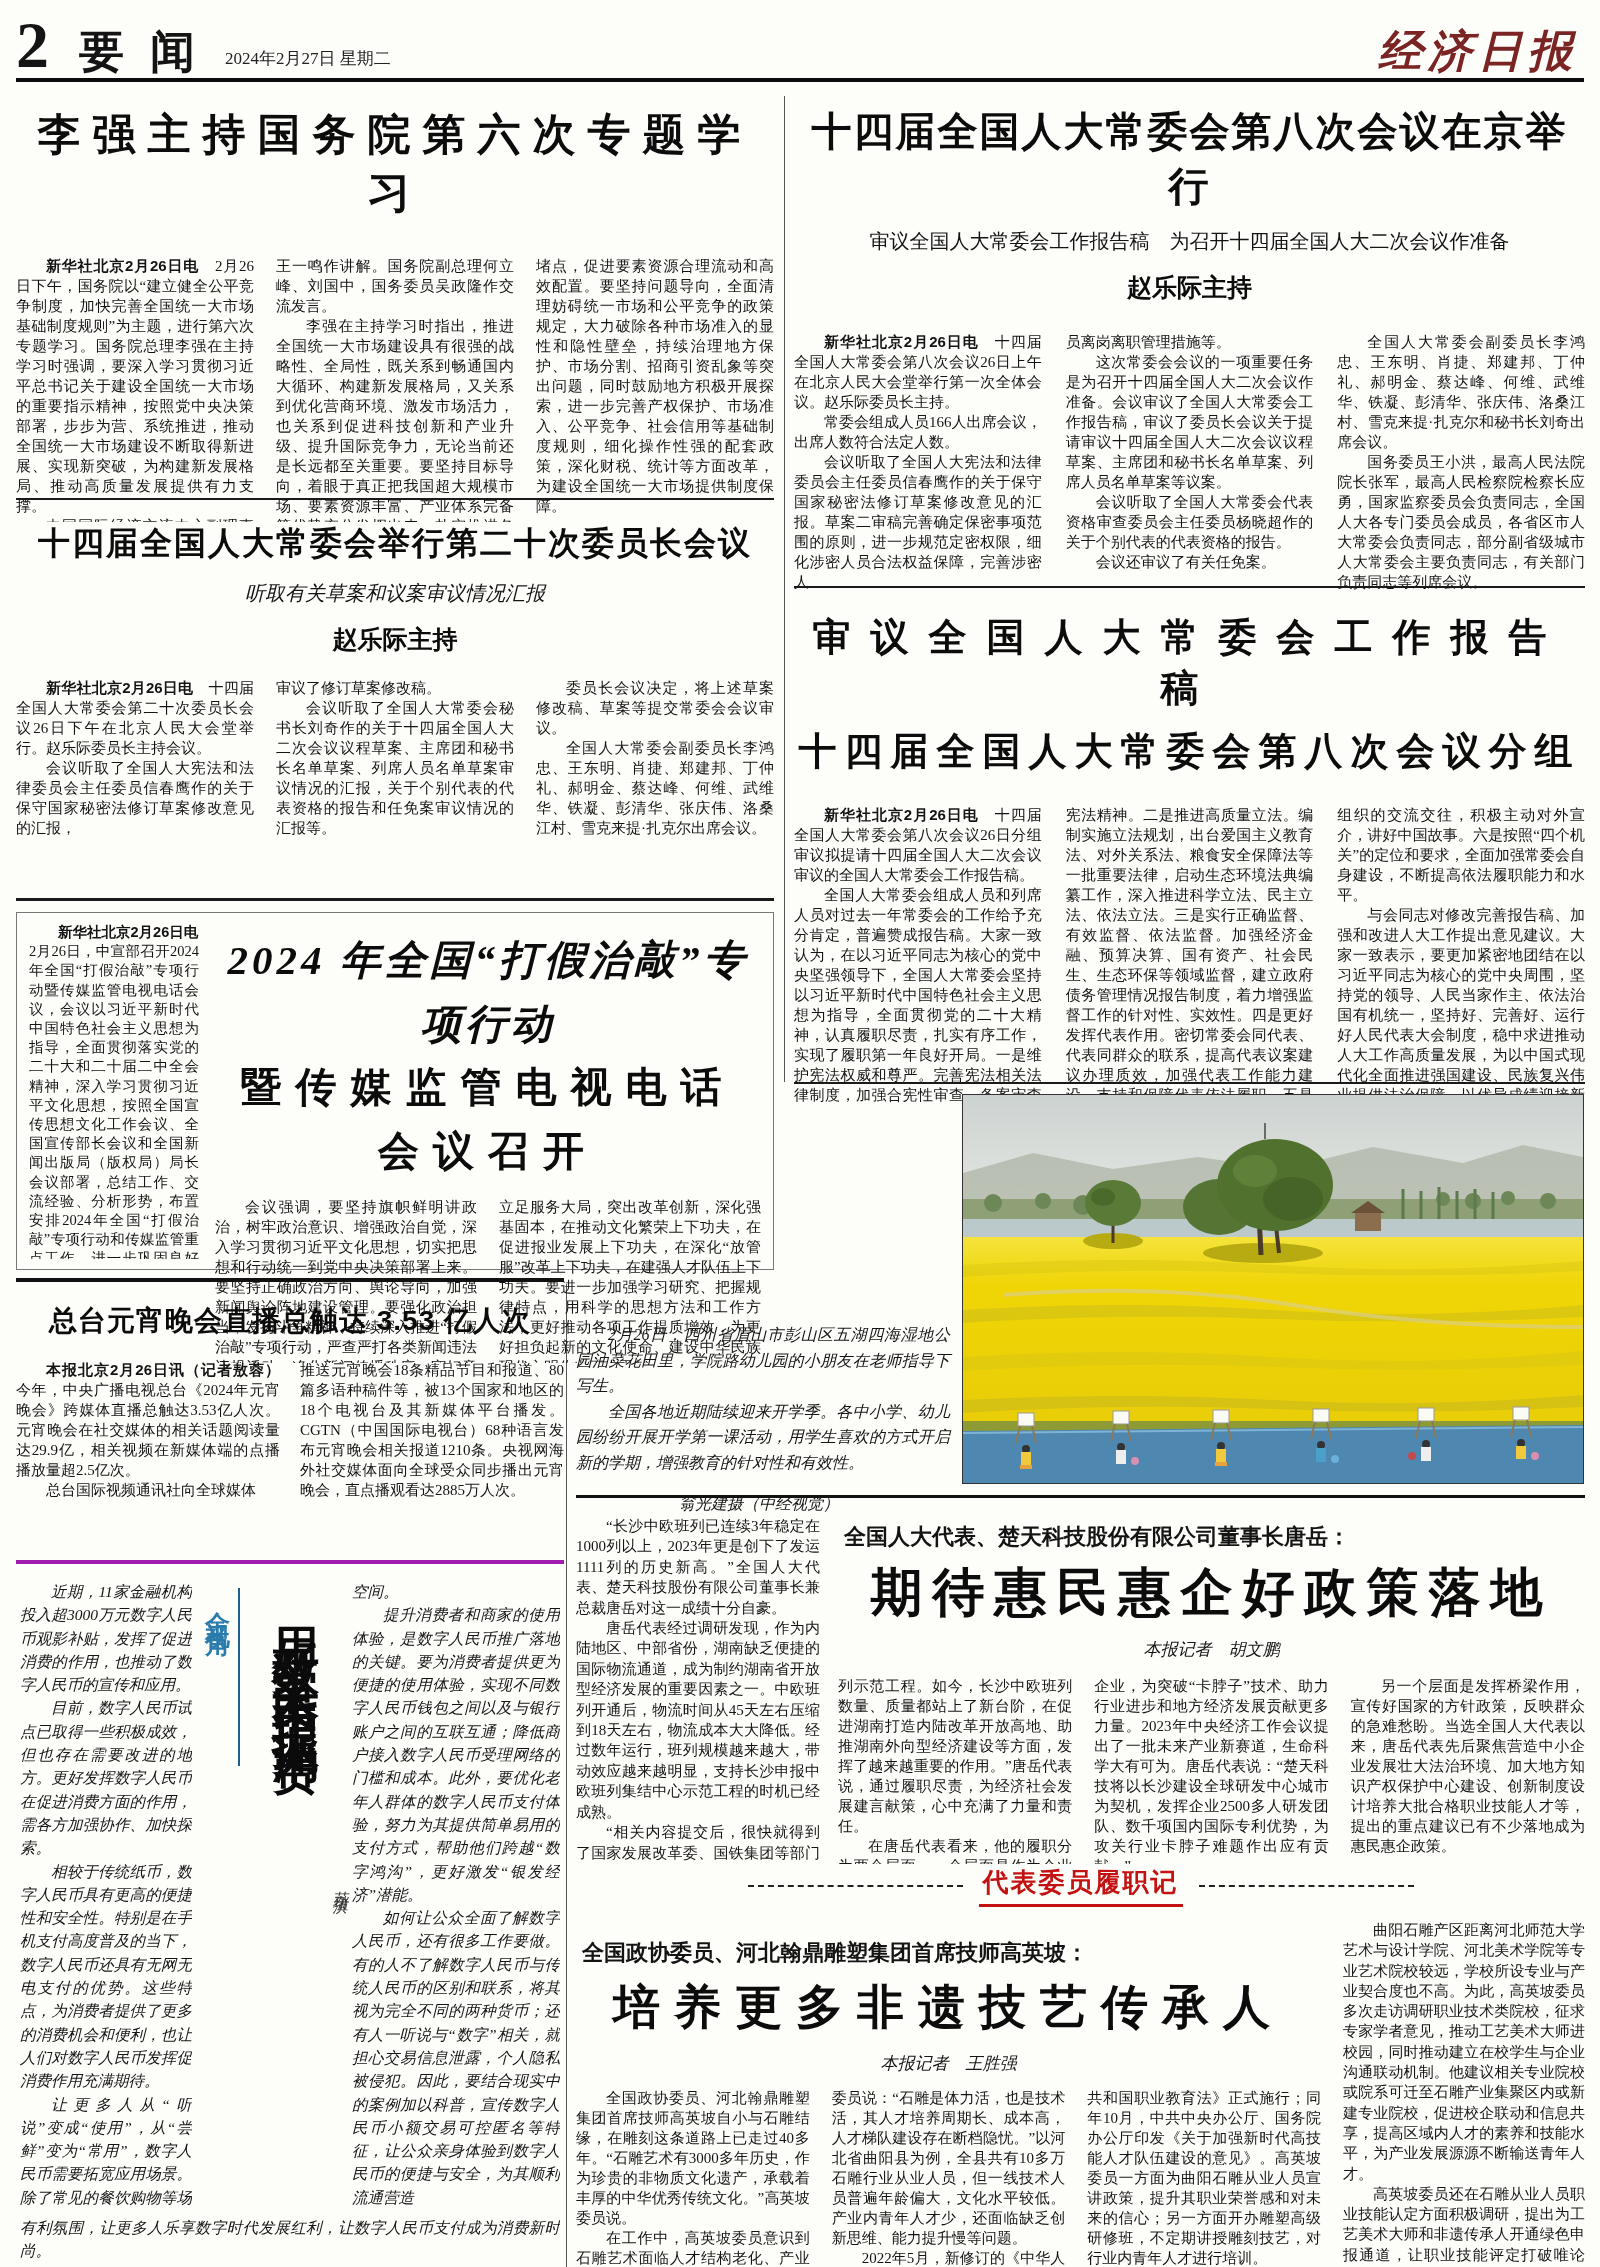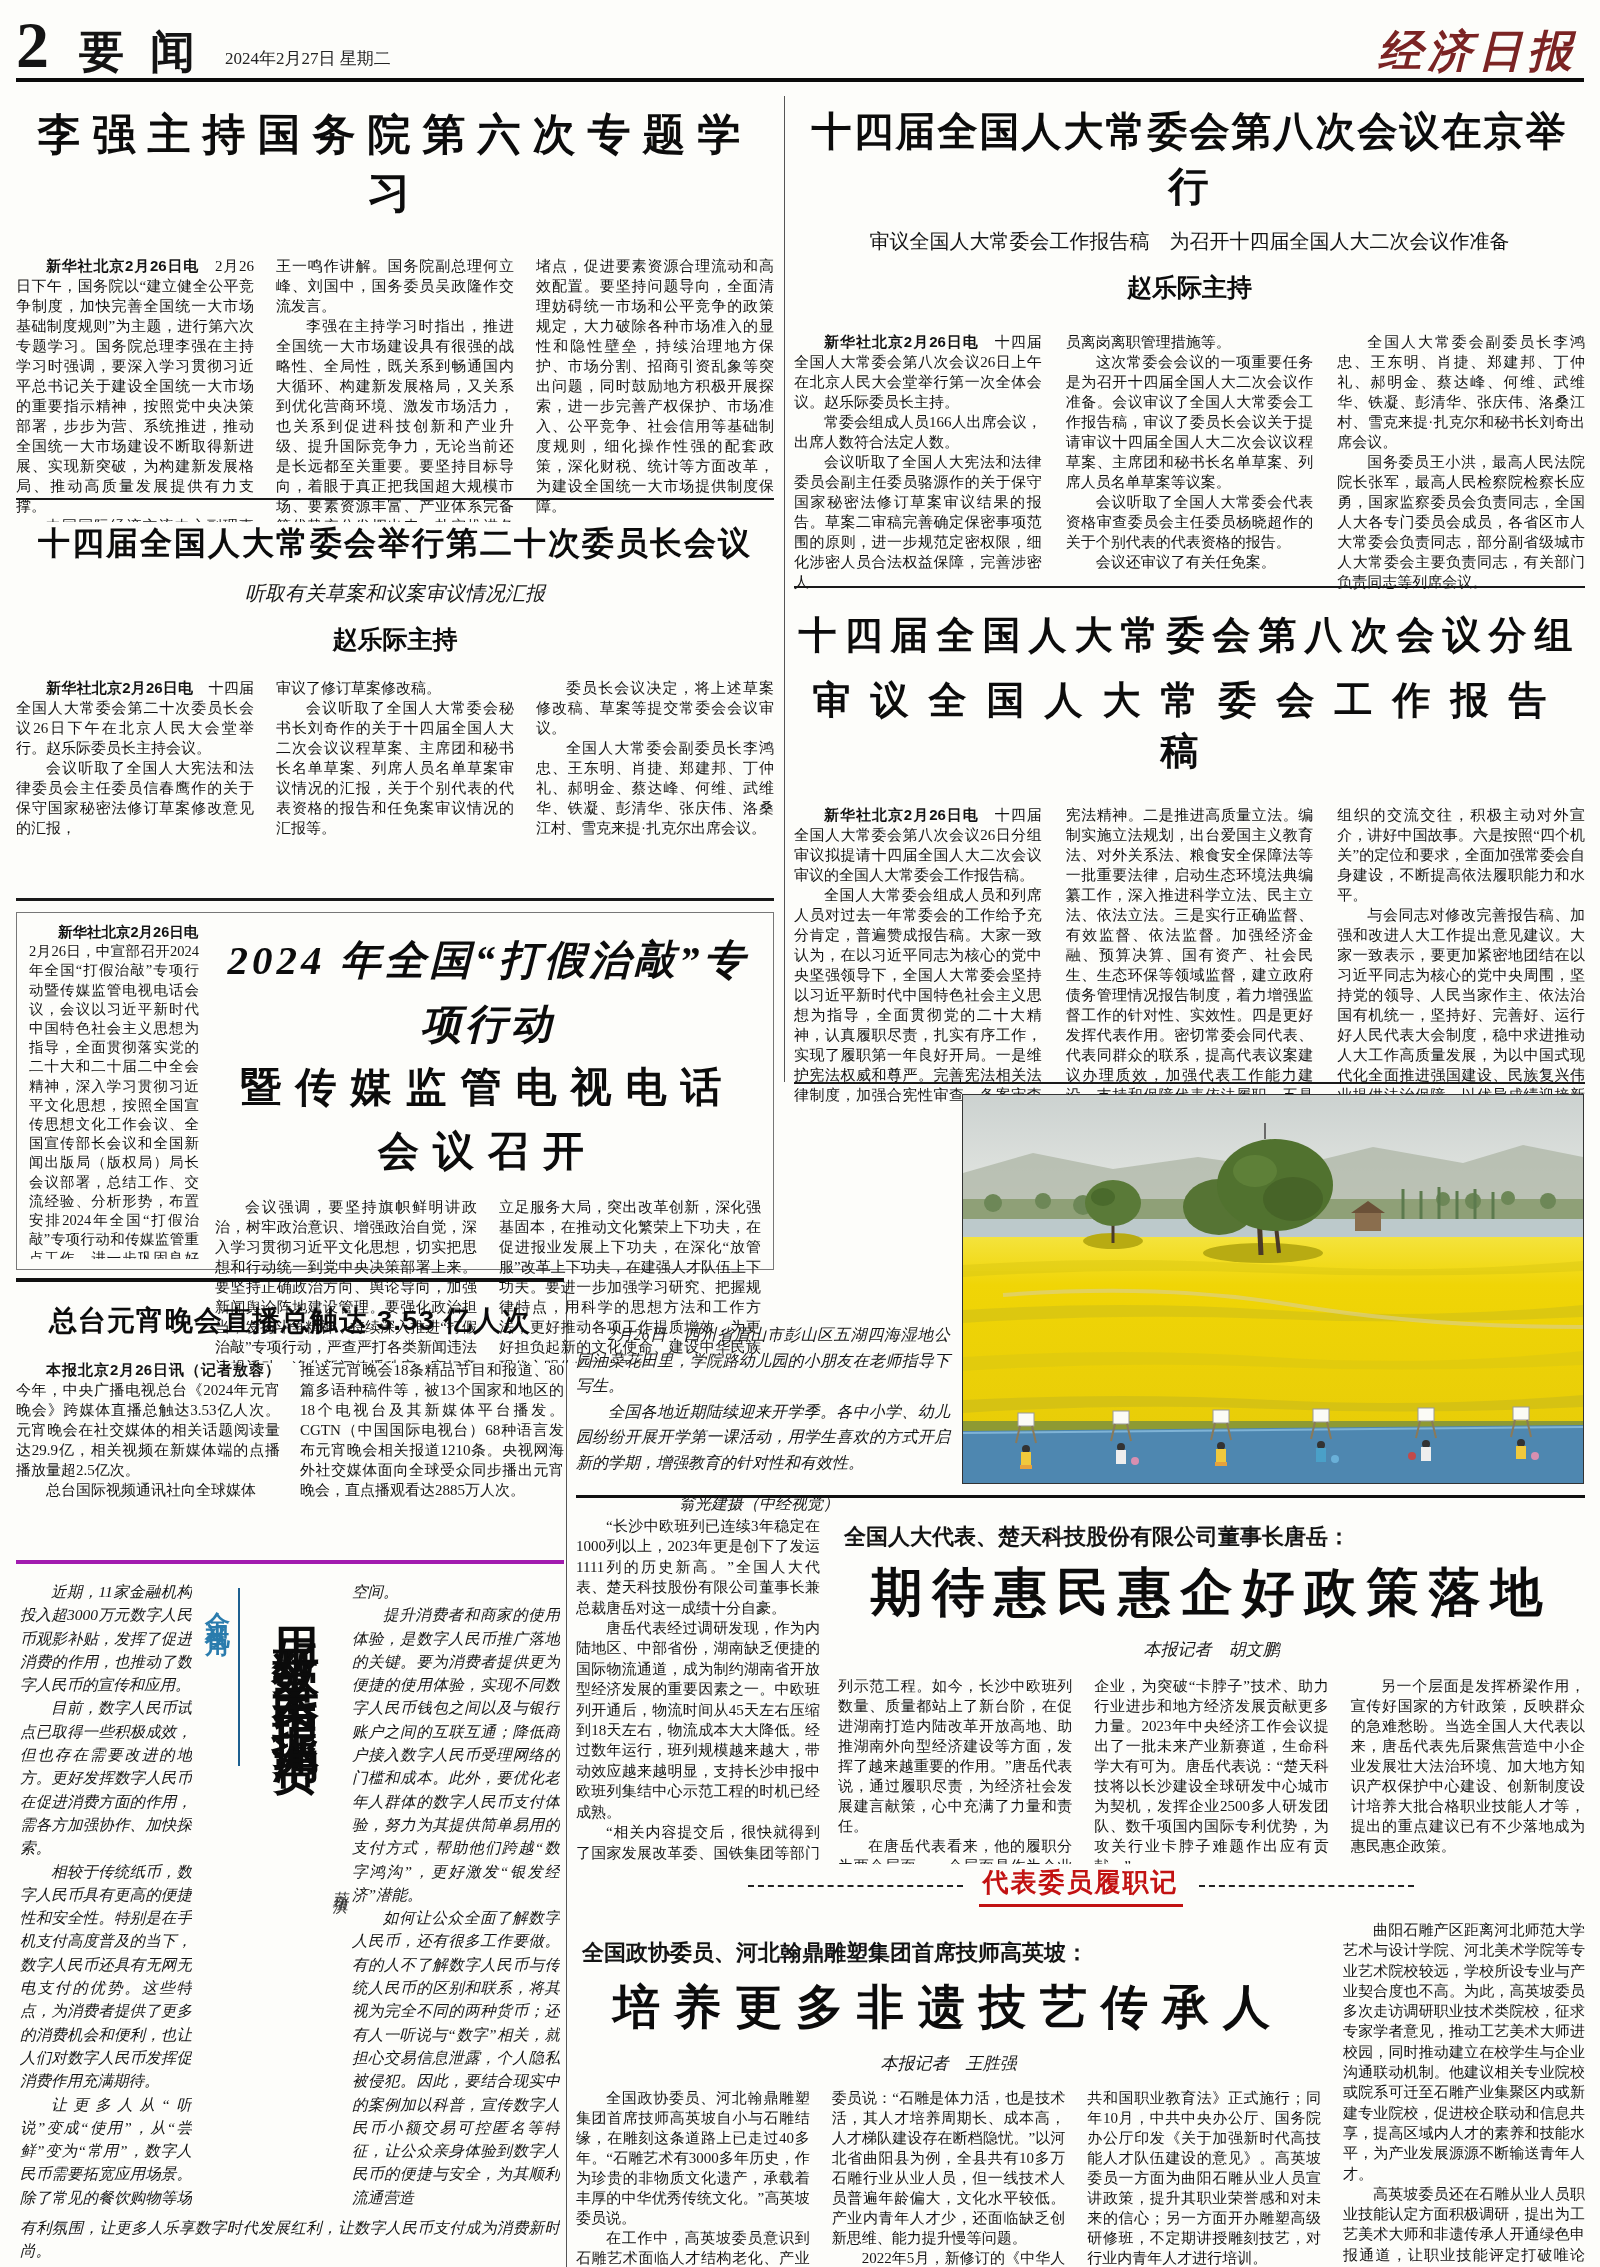--- a/index.html
+++ b/index.html
@@ -170,41 +170,41 @@
   </section>
 
   <section class="art-npc">
     <h1 class="h-sans">十四届全国人大常委会第八次会议在京举行</h1>
     <p class="sub">审议全国人大常委会工作报告稿　为召开十四届全国人大二次会议作准备</p>
     <p class="byl h-serif">赵乐际主持</p>
     <div class="cols">
       <div class="col">
           <p class="para"><b>新华社北京2月26日电</b>　十四届全国人大常委会第八次会议26日上午在北京人民大会堂举行第一次全体会议。赵乐际委员长主持。</p>
           <p class="para">常委会组成人员166人出席会议，出席人数符合法定人数。</p>
-          <p class="para">会议听取了全国人大宪法和法律委员会副主任委员骆源作的关于保守国家秘密法修订草案审议结果的报告。草案二审稿完善确定保密事项范围的原则，进一步规范定密权限，细化涉密人员合法权益保障，完善涉密人</p>
+          <p class="para">会议听取了全国人大宪法和法律委员会主任委员信春鹰作的关于保守国家秘密法修订草案修改意见的汇报。草案二审稿完善确定保密事项范围的原则，进一步规范定密权限，细化涉密人员合法权益保障，完善涉密人</p>
         </div>
       <div class="col">
           <p class="para cont">员离岗离职管理措施等。</p>
           <p class="para">这次常委会会议的一项重要任务是为召开十四届全国人大二次会议作准备。会议审议了全国人大常委会工作报告稿，审议了委员长会议关于提请审议十四届全国人大二次会议议程草案、主席团和秘书长名单草案、列席人员名单草案等议案。</p>
           <p class="para">会议听取了全国人大常委会代表资格审查委员会主任委员杨晓超作的关于个别代表的代表资格的报告。</p>
           <p class="para">会议还审议了有关任免案。</p>
         </div>
       <div class="col">
           <p class="para">全国人大常委会副委员长李鸿忠、王东明、肖捷、郑建邦、丁仲礼、郝明金、蔡达峰、何维、武维华、铁凝、彭清华、张庆伟、洛桑江村、雪克来提·扎克尔和秘书长刘奇出席会议。</p>
           <p class="para">国务委员王小洪，最高人民法院院长张军，最高人民检察院检察长应勇，国家监察委员会负责同志，全国人大各专门委员会成员，各省区市人大常委会负责同志，部分副省级城市人大常委会主要负责同志，有关部门负责同志等列席会议。</p>
         </div>
     </div>
   </section>
 
   <div class="rule" style="left:794px;top:586px;width:791px;height:2px;"></div>
 
   <section class="art-group">
     <h1 class="h-sans">
+      <span class="hl hl2">审议全国人大常委会工作报告稿</span>
       <span class="hl hl1">十四届全国人大常委会第八次会议分组</span>
-      <span class="hl hl2">审议全国人大常委会工作报告稿</span>
     </h1>
     <div class="cols">
       <div class="col">
           <p class="para"><b>新华社北京2月26日电</b>　十四届全国人大常委会第八次会议26日分组审议拟提请十四届全国人大二次会议审议的全国人大常委会工作报告稿。</p>
           <p class="para">全国人大常委会组成人员和列席人员对过去一年常委会的工作给予充分肯定，普遍赞成报告稿。大家一致认为，在以习近平同志为核心的党中央坚强领导下，全国人大常委会坚持以习近平新时代中国特色社会主义思想为指导，全面贯彻党的二十大精神，认真履职尽责，扎实有序工作，实现了履职第一年良好开局。一是维护宪法权威和尊严。完善宪法相关法律制度，加强合宪性审查、备案审查工作，召开第十个国家宪法日座谈会，大力弘扬</p>
         </div>
       <div class="col">
           <p class="para cont">宪法精神。二是推进高质量立法。编制实施立法规划，出台爱国主义教育法、对外关系法、粮食安全保障法等一批重要法律，启动生态环境法典编纂工作，深入推进科学立法、民主立法、依法立法。三是实行正确监督、有效监督、依法监督。加强经济金融、预算决算、国有资产、社会民生、生态环保等领域监督，建立政府债务管理情况报告制度，着力增强监督工作的针对性、实效性。四是更好发挥代表作用。密切常委会同代表、代表同群众的联系，提高代表议案建议办理质效，加强代表工作能力建设，支持和保障代表依法履职。五是积极开展人大对外交往，深化同外国议会和多边议会</p>
         </div>
       <div class="col">

